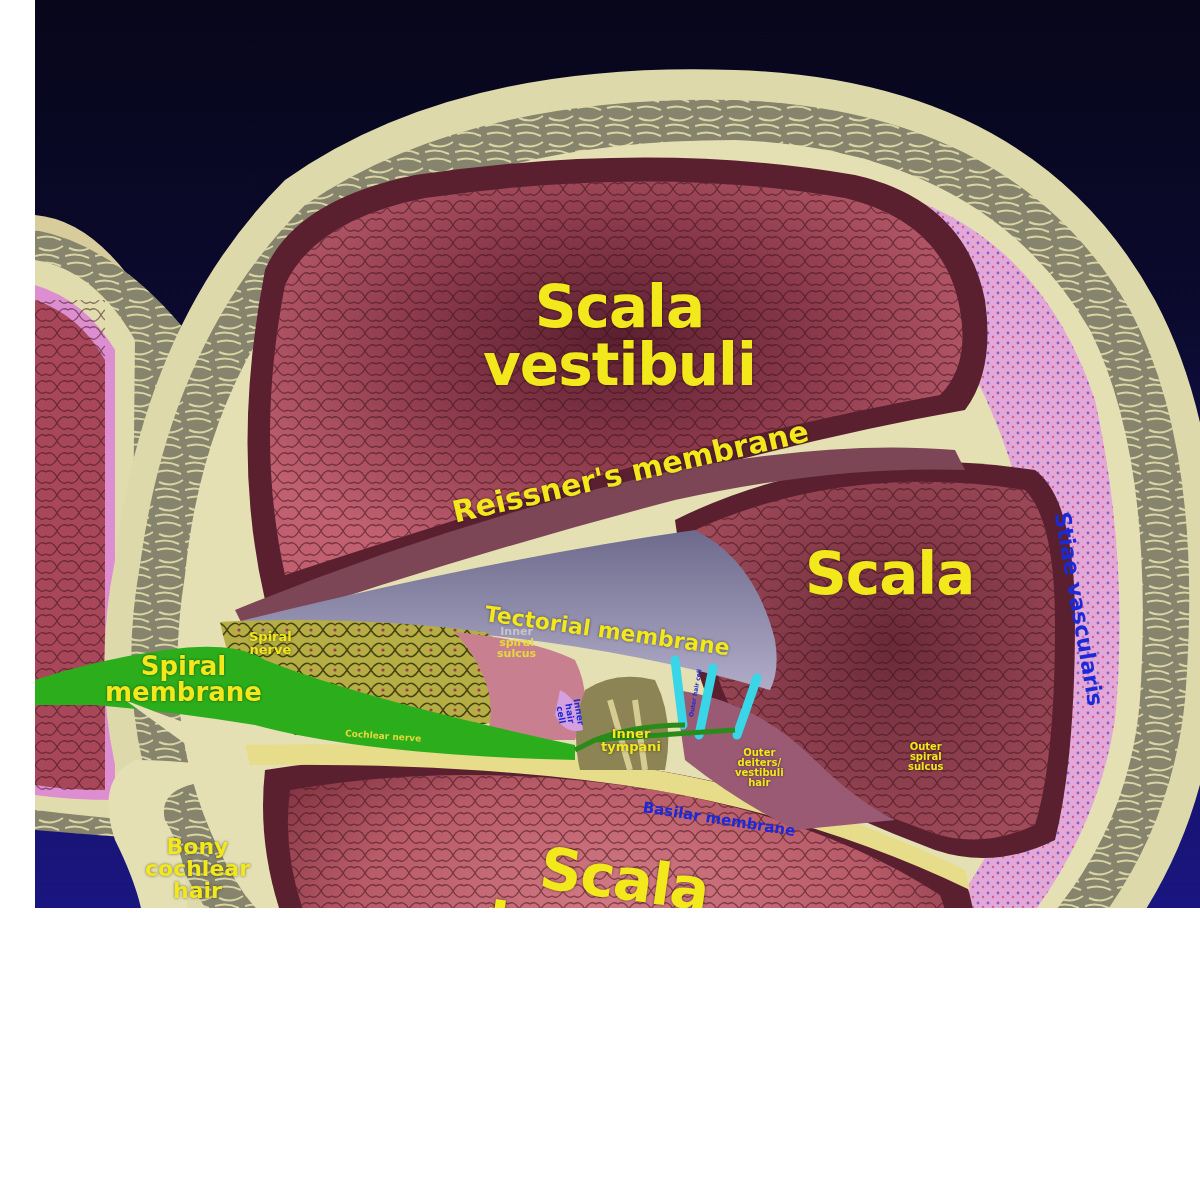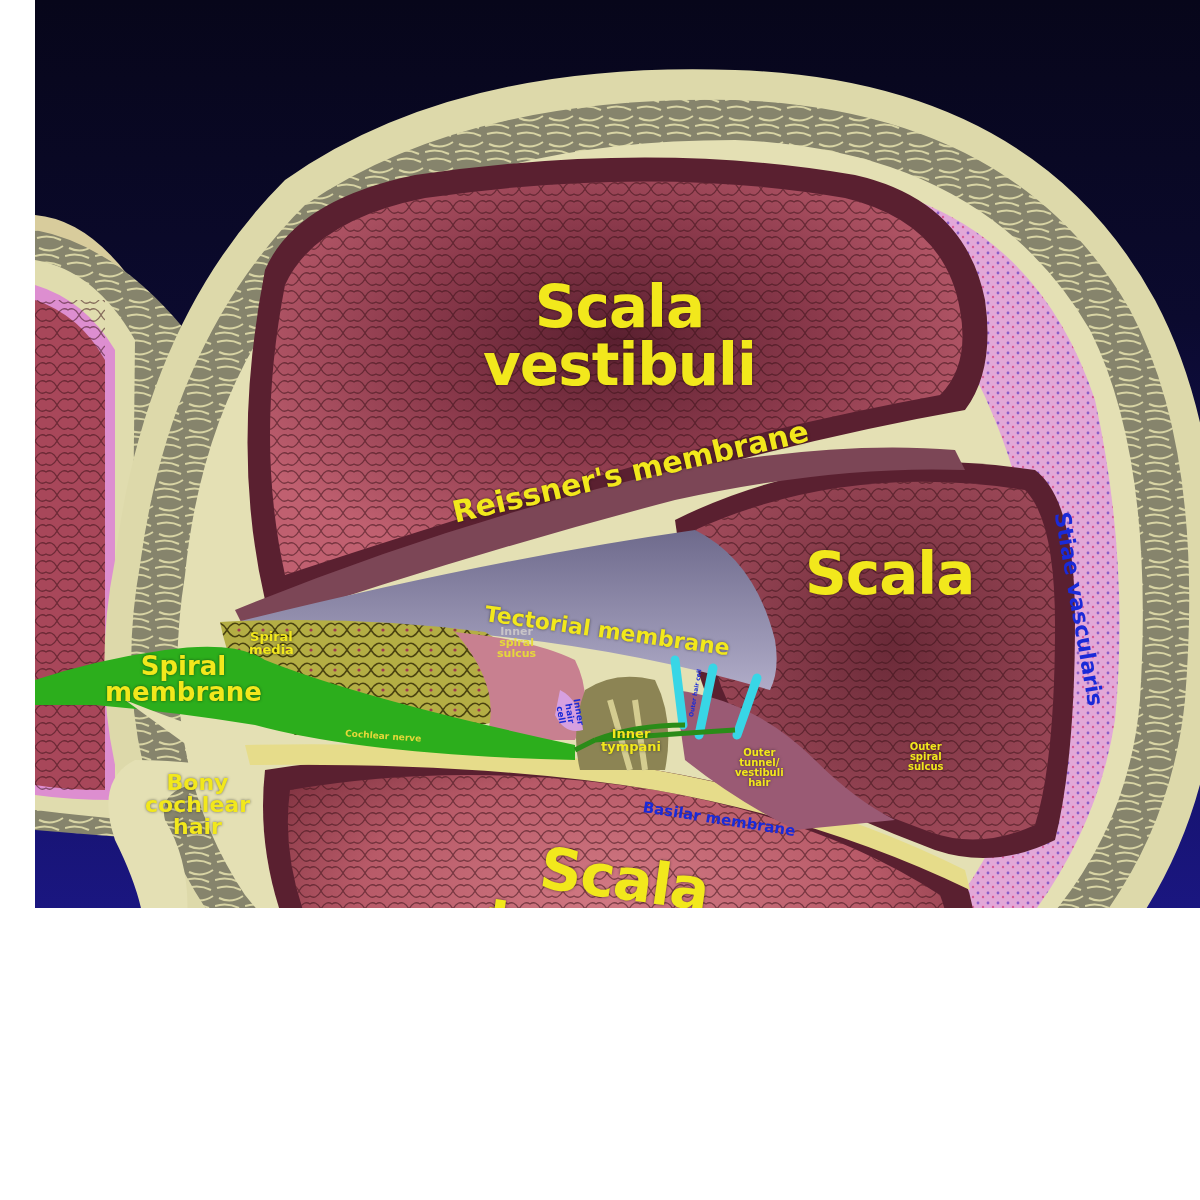--- a/index.html
+++ b/index.html
@@ -127,21 +127,21 @@
 <div class="lbl yel big" style="left:770px; top:545px;">
   <div>Scala</div>
 </div>
 
 <div class="lbl yel sm" style="left:450px; top:603px; transform:rotate(8deg); transform-origin:left center;">Tectorial membrane</div>
 
 <div class="lbl blu sm" style="left:1012px; top:590px; transform:rotate(80deg); transform-origin:center center; width:180px; margin-left:-60px;">Stiae vascularis</div>
 
 <div class="lbl yel xs" style="left:214px; top:630px;">
   <div>Spiral</div>
-  <div>media</div>
+  <div>nerve</div>
 </div>
 
 <div class="lbl xxs" style="left:462px; top:626px; color:#c8c4c8; font-size:11px;">
   <div>Inner</div>
   <div style="color:#e6d83a;">spiral</div>
   <div style="color:#e6d83a;">sulcus</div>
 </div>
 
 <div class="lbl yel sm" style="left:70px; top:653px; font-size:26px;">
   <div>Spiral</div>
@@ -158,34 +158,34 @@
 
 <div class="lbl yel xs" style="left:566px; top:727px;">
   <div>Inner</div>
   <div>tympani</div>
 </div>
 
 <div class="lbl blu" style="left:636px; top:690px; font-size:6px; transform:rotate(-80deg);">Outer hair cell</div>
 
 <div class="lbl yel xxs" style="left:700px; top:748px; font-size:10px;">
   <div>Outer</div>
-  <div>tunnel/</div>
+  <div>deiters/</div>
   <div>vestibuli</div>
   <div>hair</div>
 </div>
 
 <div class="lbl yel xxs" style="left:873px; top:742px; font-size:10px;">
   <div>Outer</div>
   <div>spiral</div>
   <div>sulcus</div>
 </div>
 
 <div class="lbl blu xs" style="left:608px; top:800px; font-size:15px; transform:rotate(9deg); transform-origin:left center;">Basilar membrane</div>
 
-<div class="lbl yel sm" style="left:110px; top:772px;">
+<div class="lbl yel sm" style="left:110px; top:836px;">
   <div>Bony</div>
   <div>cochlear</div>
   <div>hair</div>
 </div>
 
 <div class="lbl yel big" style="left:455px; top:850px; transform:rotate(8deg);">
   <div>Scala</div>
   <div>tympani</div>
 </div>
 </div>

